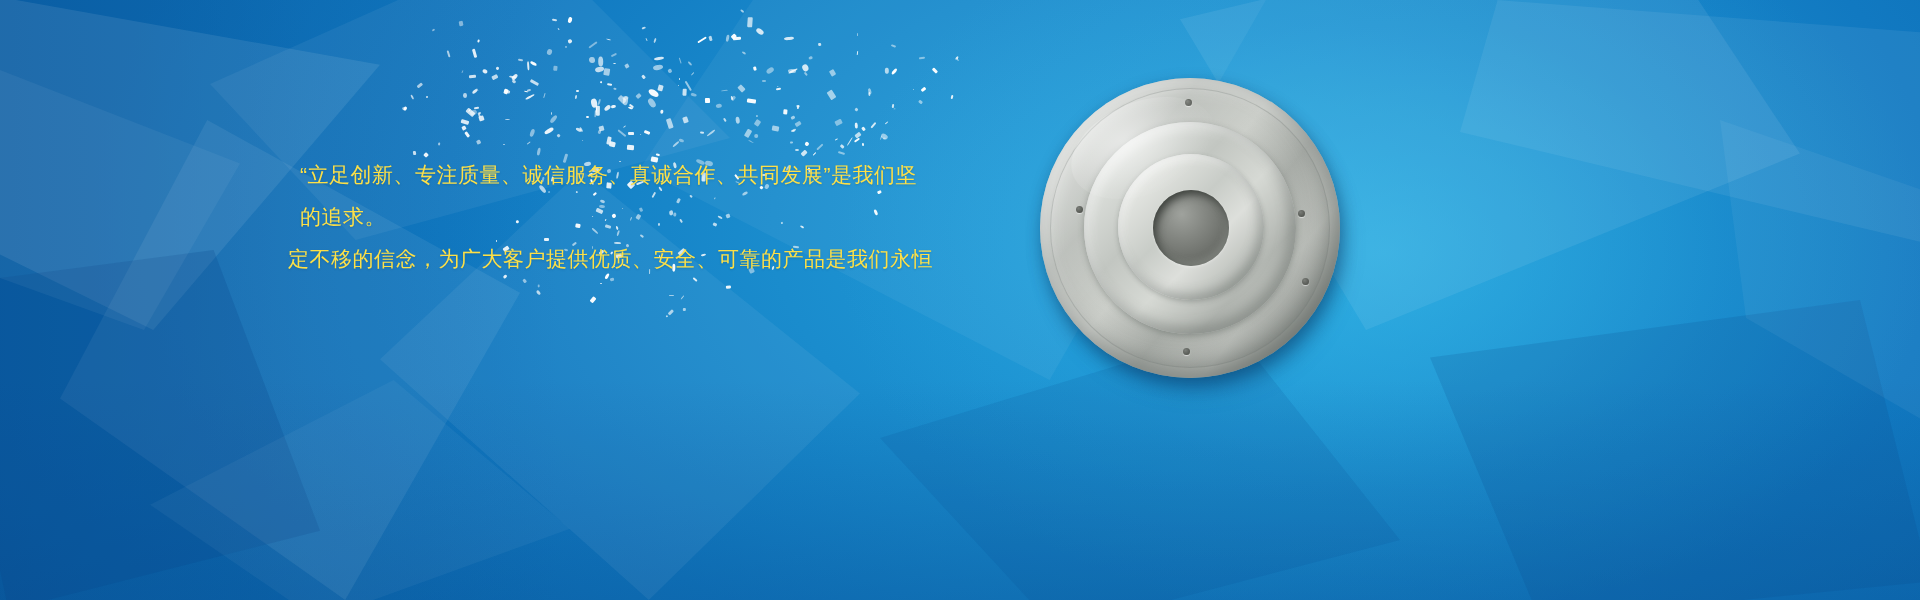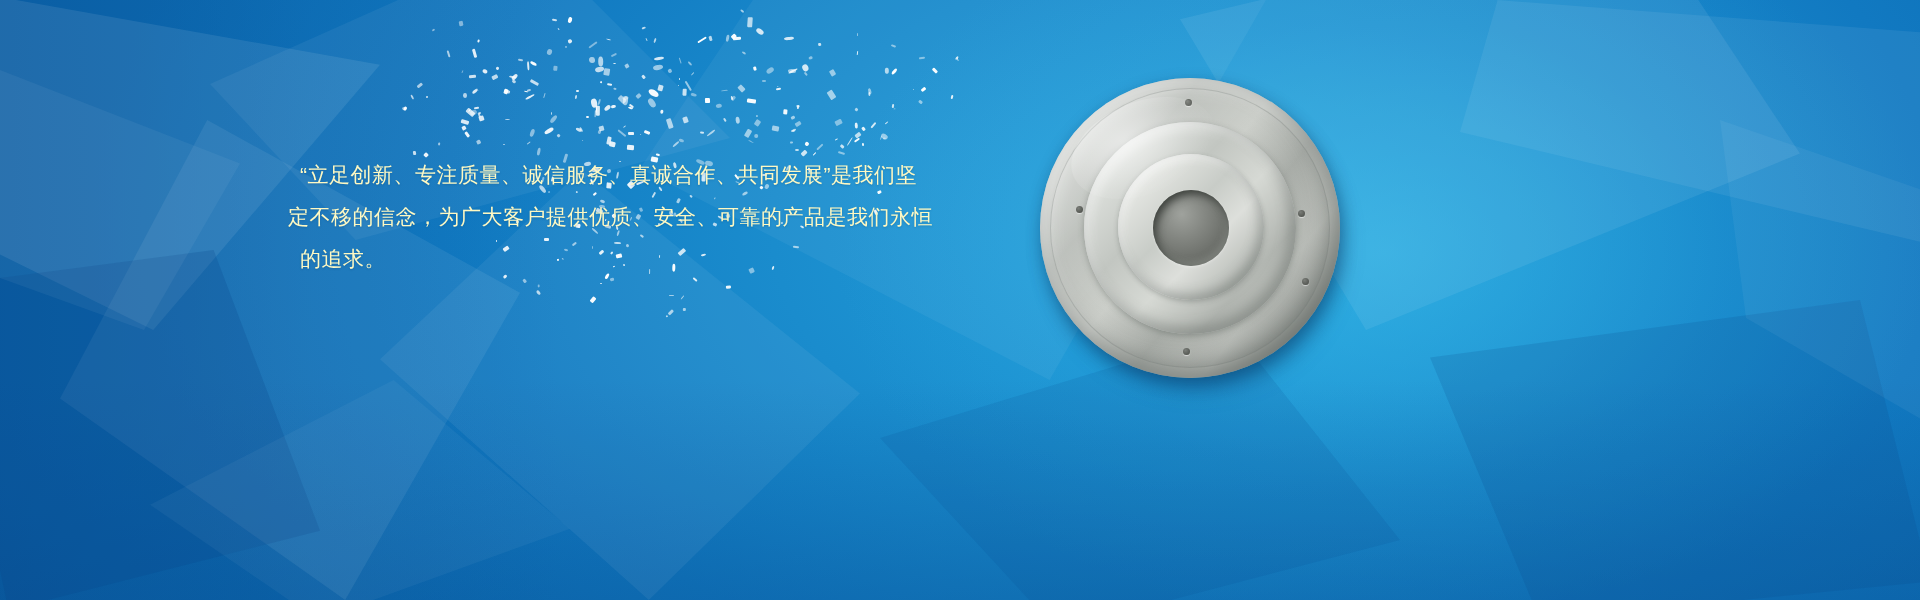--- a/index.html
+++ b/index.html
@@ -93,21 +93,21 @@
     color:#ffffff;
     letter-spacing:3px;
     line-height:1.08;
     white-space:nowrap;
     text-shadow:2px 3px 5px rgba(8,60,110,0.35);
   }
   .headline .gap { display:inline-block; width:18px; }
   .paragraph {
     margin-top:36px;
     font-size:21px;
-    color:#fef9c3;
+    color:#fde047;
     line-height:2.0;
     letter-spacing:0.5px;
     width:650px;
     text-shadow:0 1px 2px rgba(8,60,110,0.25);
   }
   .paragraph .pline { display:block; white-space:nowrap; }
   .pline.l2 { text-indent:-12px; }
 
   
   .product {
@@ -526,22 +526,22 @@
       <div class="splat" style="left: 562.4px; top: 257.8px; width: 1.2px; height: 1.5px; opacity: 0.7; transform: rotate(-69deg);"></div>
       <div class="splat" style="left: 536.3px; top: 290.7px; width: 4.8px; height: 3px; opacity: 0.7; transform: rotate(48deg); border-radius: 50%;"></div>
       <div class="splat" style="left: 599.7px; top: 283.4px; width: 1.8px; height: 1.3px; opacity: 0.81; transform: rotate(8deg); border-radius: 50%;"></div>
       <div class="splat" style="left: 522.9px; top: 278.7px; width: 3px; height: 3.5px; opacity: 0.53; transform: rotate(-38deg);"></div>
       <div class="splat" style="left: 592.1px; top: 246.1px; width: 1.2px; height: 2.7px; opacity: 0.45; transform: rotate(-5deg); border-radius: 50%;"></div>
     </div>
 
   <div class="text-col">
     <div class="paragraph">
       <span class="pline l1">“立足创新、专注质量、诚信服务、真诚合作、共同发展”是我们坚</span>
+      <span class="pline l3">的追求。</span>
       <span class="pline l2">定不移的信念，为广大客户提供优质、安全、可靠的产品是我们永恒</span>
-      <span class="pline l3">的追求。</span>
     </div>
   </div>
 
   <div class="product">
     <div class="prod-shadow"></div>
     <div class="flange-outer">
       <div class="flange-rim"></div>
     </div>
     <div class="bolt b1"></div>
     <div class="bolt b2"></div>

